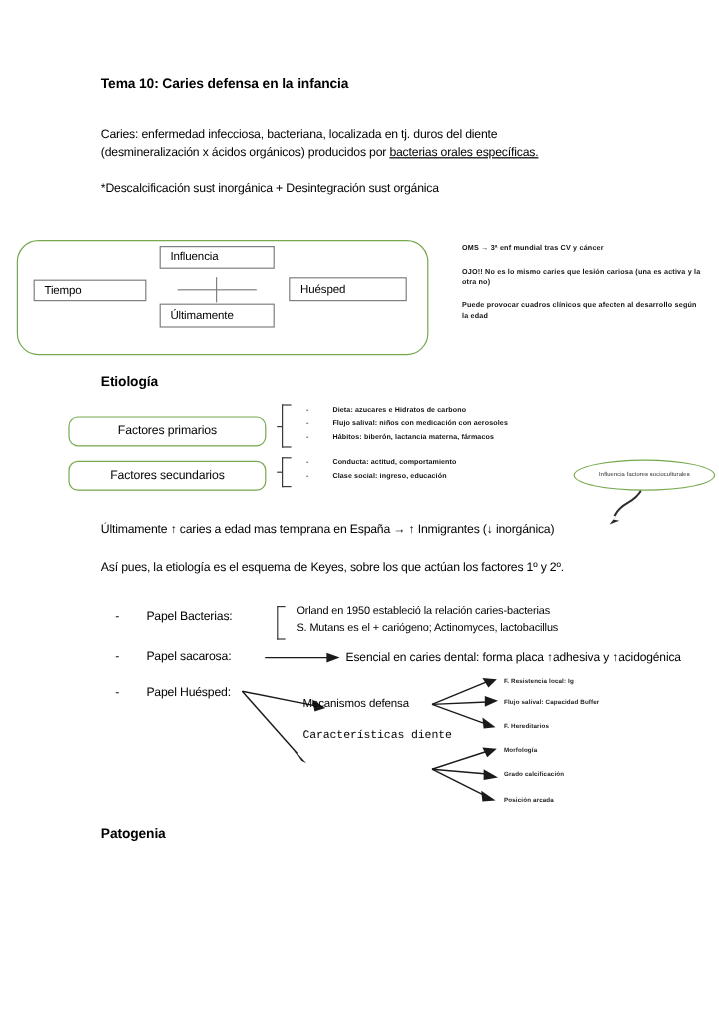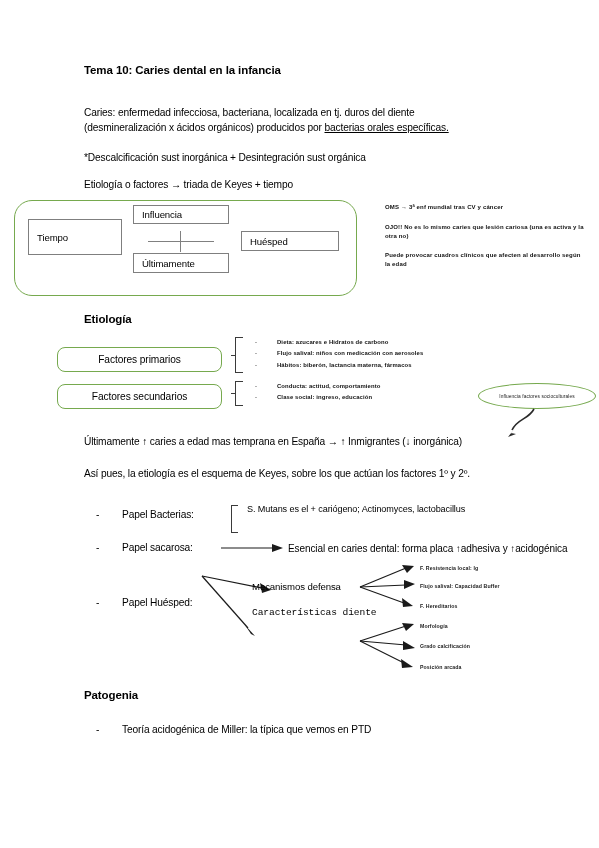--- a/index.html
+++ b/index.html
@@ -57,21 +57,21 @@
     background: #ffffff;
     box-sizing: border-box;
     font-size: 9.6px;
     letter-spacing: -0.1px;
     display: flex;
     align-items: center;
     padding-left: 8px;
     color: #000;
   }
   .kb-bacterias { left: 133px; top: 205px; width: 96px; height: 19px; }
-  .kb-tiempo    { left: 28px;  top: 219px; width: 94px; height: 36px; }
+  .kb-tiempo    { left: 28px;  top: 233px; width: 94px; height: 18px; }
   .kb-huesped   { left: 241px; top: 231px; width: 98px; height: 20px; }
   .kb-aliment   { left: 133px; top: 253px; width: 96px; height: 20px; }
 
   .conn-h {
     left: 148px; top: 241px; width: 66px; height: 0;
     border-top: 1.1px solid #808080;
   }
   .conn-v {
     left: 180px; top: 231px; width: 0; height: 21px;
     border-left: 1.1px solid #808080;
@@ -187,31 +187,30 @@
     white-space: nowrap;
   }
 
   svg { overflow: visible; }
 </style>
 </head>
 <body>
 
 <div class="page">
 
-  <div class="abs h-title" style="left:84px; top:64px;">Tema 10: Caries dental en la infancia</div>
+  <div class="abs h-title" style="left:84px; top:64px;">Tema 10: Caries defensa en la infancia</div>
 
   <div class="abs body-text" style="left:84px; top:105px;">Caries: enfermedad infecciosa, bacteriana, localizada en tj. duros del diente</div>
 
   <div class="abs body-text" style="left:84px; top:120px;">
     <span>(desmineralización x ácidos orgánicos) producidos por </span><span class="u">bacterias orales específicas.</span>
   </div>
 
   <div class="abs body-text" style="left:84px; top:150px;">*Descalcificación sust inorgánica + Desintegración sust orgánica</div>
 
-  <div class="abs body-text" style="left:84px; top:177px;">Etiología o factores → triada de Keyes + tiempo</div>
 
   <div class="abs keyes-container"></div>
 
   <div class="abs gbox kb-bacterias">Influencia</div>
   <div class="abs gbox kb-tiempo">Tiempo</div>
   <div class="abs gbox kb-huesped">Huésped</div>
   <div class="abs gbox kb-aliment">Últimamente</div>
 
   <div class="abs conn-h"></div>
   <div class="abs conn-v"></div>
@@ -249,33 +248,34 @@
   </svg>
 
   <div class="abs body-text" style="left:84px; top:434px;">Últimamente ↑ caries a edad mas temprana en España → ↑ Inmigrantes (↓ inorgánica)</div>
   <div class="abs body-text" style="left:84px; top:466px;">Así pues, la etiología es el esquema de Keyes, sobre los que actúan los factores 1º y 2º.</div>
 
   <div class="abs bullet-row" style="left:96px; top:509px;">
     <span class="bdash">-</span><span>Papel Bacterias:</span>
   </div>
   <div class="abs bracket brk-bact"></div>
   <div class="abs bact-text" style="left:247px; top:503px;">
+    <div>Orland en 1950 estableció la relación caries-bacterias</div>
     <div>S. Mutans es el + cariógeno; Actinomyces, lactobacillus</div>
   </div>
 
   <div class="abs bullet-row" style="left:96px; top:542px;">
     <span class="bdash">-</span><span>Papel sacarosa:</span>
   </div>
   <svg class="abs" style="left:221px; top:541px;" width="64" height="14">
     <line x1="0" y1="7" x2="53" y2="7" stroke="#1a1a1a" stroke-width="1.2"></line>
     <path d="M62,7 L51,3 L51,11 Z" fill="#1a1a1a"></path>
   </svg>
   <div class="abs sacarosa-text" style="left:288px; top:543px;">Esencial en caries dental: forma placa ↑adhesiva y ↑acidogénica</div>
 
-  <div class="abs bullet-row" style="left:96px; top:572px;margin-top:25px;">
+  <div class="abs bullet-row" style="left:96px; top:572px;">
     <span class="bdash">-</span><span>Papel Huésped:</span>
   </div>
 
   <svg class="abs" style="left:200px; top:572px;" width="80" height="80">
     <line x1="2" y1="4" x2="62" y2="16" stroke="#1a1a1a" stroke-width="1.2"></line>
     <path d="M71,18 L60,11 L62,21 Z" fill="#1a1a1a"></path>
     <line x1="2" y1="4" x2="48" y2="56" stroke="#1a1a1a" stroke-width="1.2"></line>
     <path d="M55,64 L45,53 L51,62 Z" fill="#1a1a1a"></path>
   </svg>
 
@@ -303,17 +303,14 @@
     <line x1="2" y1="18" x2="46" y2="40" stroke="#1a1a1a" stroke-width="1.2"></line>
     <path d="M55,44 L43,36 L44,45 Z" fill="#1a1a1a"></path>
   </svg>
 
   <div class="abs leaf-label" style="left:420px; top:623px;">Morfología</div>
   <div class="abs leaf-label" style="left:420px; top:643px;">Grado calcificación</div>
   <div class="abs leaf-label" style="left:420px; top:664px;">Posición arcada</div>
 
   <div class="abs h-section" style="left:84px; top:689px;">Patogenia</div>
 
-  <div class="abs bullet-row" style="left:96px; top:724px;">
-    <span class="bdash">-</span><span>Teoría acidogénica de Miller: la típica que vemos en PTD</span>
-  </div>
 
 </div>
 
 </body></html>

